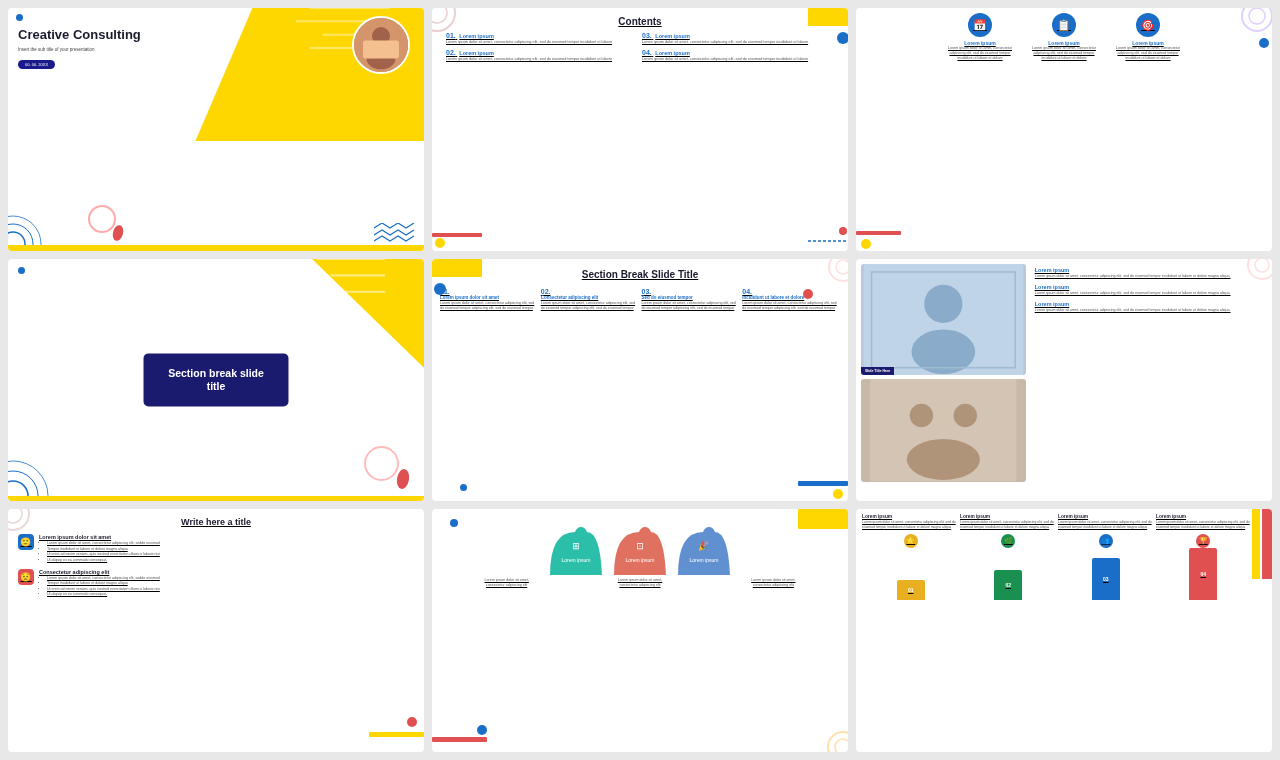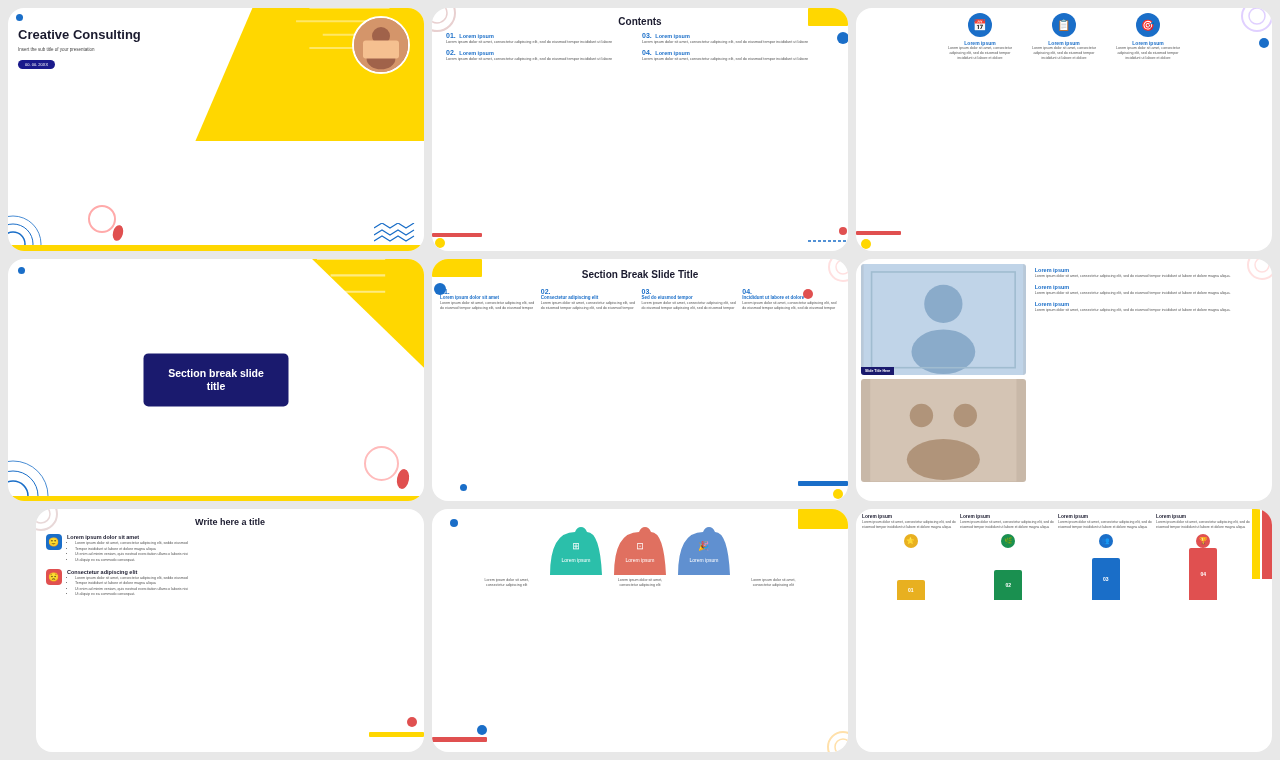--- a/index.html
+++ b/index.html
@@ -17,24 +17,25 @@
       display: grid;
       grid-template-columns: repeat(3, 1fr);
       grid-template-rows: repeat(3, 1fr);
       gap: 8px;
       padding: 8px;
       width: 1280px;
       height: 760px;
     }
     .slide {
       background: white;
-      border-radius: 16px;
+      border-radius: 4px;
       overflow: hidden;
       position: relative;
       font-size: 5.5px;
+      text-decoration: underline;
     }
 
     
     .slide1 {
       background: #fff;
       padding-left: 29px;
     }
   </style>
 </head>
 <body>
@@ -278,21 +279,21 @@
         <div style="color:#1a6ec8;font-size:5.5px;font-weight:bold;margin-bottom:1px;">Lorem ipsum</div>
         <div style="color:#555;font-size:3.6px;line-height:1.4;">Lorem ipsum dolor sit amet, consectetur adipiscing elit, sed do eiusmod tempor incididunt ut labore et dolore magna aliqua.</div>
       </div>
       <div style="margin-bottom:5px;">
         <div style="color:#1a6ec8;font-size:5.5px;font-weight:bold;margin-bottom:1px;">Lorem ipsum</div>
         <div style="color:#555;font-size:3.6px;line-height:1.4;">Lorem ipsum dolor sit amet, consectetur adipiscing elit, sed do eiusmod tempor incididunt ut labore et dolore magna aliqua.</div>
       </div>
     </div>
   </div>
 
-  <div class="slide" style="position:relative;margin-left:28px;">
+  <div class="slide" style="position:relative;">
 
     <svg style="position:absolute;top:0;left:0;" width="50" height="40" viewBox="0 0 50 40">
       <circle cx="5" cy="5" r="16" fill="none" stroke="#e8d8d8" stroke-width="2"></circle>
       <circle cx="5" cy="5" r="9" fill="none" stroke="#e8d8d8" stroke-width="1.5"></circle>
     </svg>
 
     <svg style="position:absolute;bottom:0;right:0;" width="60" height="40" viewBox="0 0 60 40">
       <rect x="5" y="20" width="55" height="5" fill="#FFD700" rx="1"></rect>
       <circle cx="48" cy="10" r="5" fill="#e05050"></circle>
     </svg>

